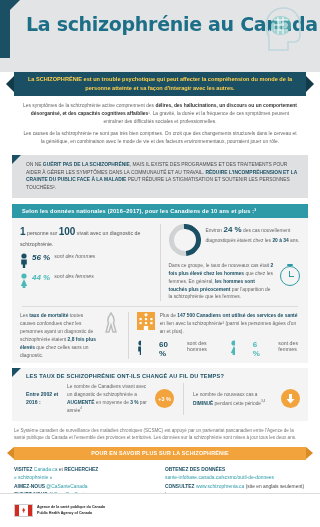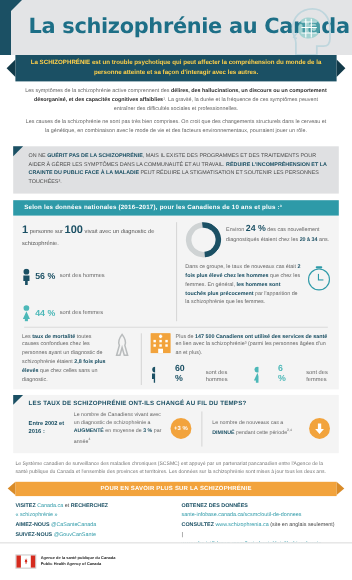--- a/index.html
+++ b/index.html
@@ -6,21 +6,21 @@
   body{
     width:320px;height:527px;overflow:hidden;
     background:#ffffff;
     font-family:"Liberation Sans","DejaVu Sans",sans-serif;
     color:#4a4a4a;
     -webkit-font-smoothing:antialiased;
   }
   .page{position:relative;width:320px;height:527px;}
 
   
-  .header{position:relative;height:50px;background:#e3e4e6;overflow:hidden;}
+  .header{position:relative;height:72px;background:#e3e4e6;overflow:hidden;}
   .hdr-corner{position:absolute;left:0;top:0;width:0;height:0;
     border-top:20px solid #1b5064;border-right:20px solid transparent;}
   .hdr-corner2{position:absolute;left:0;top:0;width:10px;height:58px;background:#1b5064;}
   .hdr-title{position:absolute;left:26px;top:13px;
     font-size:19px;font-weight:bold;color:#1d6f87;letter-spacing:-0.3px;
     font-family:"DejaVu Sans","Liberation Sans",sans-serif;}
   .head-icon{position:absolute;right:14px;top:4px;width:48px;height:50px;}
 
   
   .banner-wrap{position:relative;height:26px;background:#fff;}
@@ -52,21 +52,21 @@
   
   .stats{margin:0 12px;background:#f4f4f4;padding:6px 0 4px;}
   .row{display:flex;}
   .col{flex:1;padding:0 8px;}
   .col.left{border-right:1px solid #d8d8d8;}
   .divider{height:1px;background:#dcdcdc;margin:5px 10px;}
 
   .big-line{font-size:5.2px;line-height:1.55;color:#555;}
   .num-xl{font-size:10px;font-weight:bold;color:#1b5064;}
   .num-md{font-size:8px;font-weight:bold;color:#1b5064;}
-  .gendline{display:flex;align-items:center;margin-top:18px;gap:4px;}
+  .gendline{display:flex;align-items:flex-start;margin-top:5px;gap:4px;font-style:italic;}
   .gend-txt{font-size:5.2px;color:#666;}
 
   .ring{width:22px;height:22px;border-radius:50%;
     border:5px solid #cfd3d4;border-top-color:#1b5064;border-right-color:#1b5064;
     transform:rotate(40deg);flex:0 0 auto;}
 
   .flexrow{display:flex;align-items:flex-start;gap:5px;}
   .txt-sm{font-size:4.9px;line-height:1.6;color:#666;}
   .txt-sm b{color:#1b5064;}
 
@@ -243,21 +243,21 @@
               <rect x="13.3" y="6" width="2.2" height="2.2" fill="#fff"></rect>
             <rect x="2.5" y="10" width="2.2" height="2.2" fill="#fff"></rect>
               <rect x="7.9" y="10" width="2.2" height="2.2" fill="#fff"></rect>
               <rect x="13.3" y="10" width="2.2" height="2.2" fill="#fff"></rect>
             <rect x="6.8" y="14" width="4.4" height="4" fill="#fff"></rect>
           </svg>
           <div class="txt-sm">
             <span>Plus de </span><b>147 500 Canadiens ont utilisé des services de santé</b><span> en lien avec la schizophrénie³ (parmi les personnes âgées d'un an et plus).</span>
           </div>
         </div>
-        <div style="display:flex;align-items:flex-end;gap:18px;margin-top:4px">
+        <div style="display:flex;align-items:flex-start;gap:18px;margin-top:4px">
           <svg width="8" height="15">
               <circle cx="4" cy="3" r="2.6" fill="#1b5064"></circle>
               <path d="M1.2 6.5 h5.6 v5 h-1.6 v4 h-2.4 v-4 h-1.6 z" fill="#1b5064"></path>
             </svg>
           <span class="num-md">60 %</span>
           <span class="gend-txt">sont des hommes</span>
           <svg width="8" height="15" style="margin-left:3px">
               <circle cx="4" cy="3" r="2.6" fill="#4cb8b8"></circle>
               <path d="M4 6 l3.2 7 h-6.4 z M2.6 13 h2.8 v2.5 h-2.8 z" fill="#4cb8b8"></path>
             </svg>

